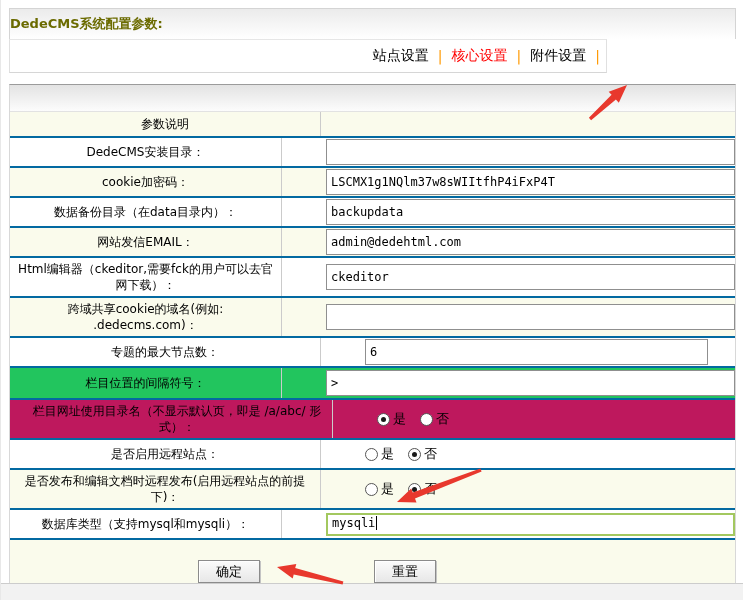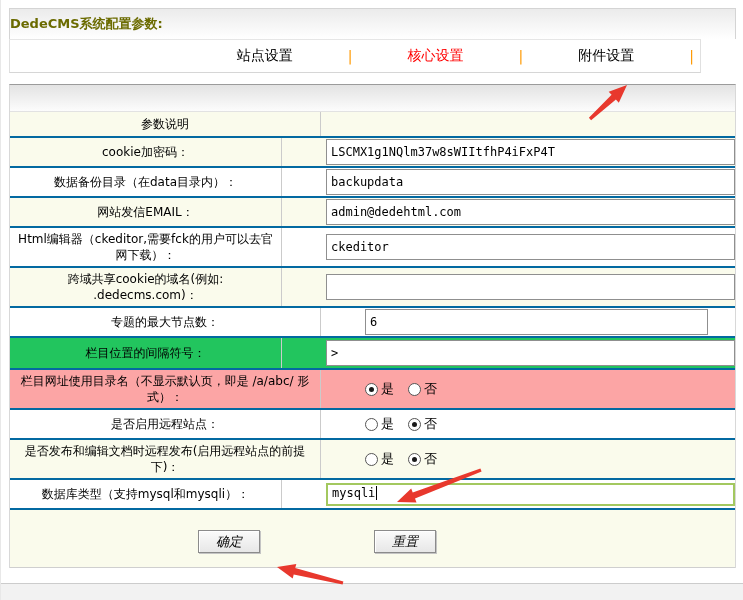--- a/index.html
+++ b/index.html
@@ -7,23 +7,23 @@
   body { font-family:"DejaVu Sans","Liberation Sans",sans-serif; font-size:12px; color:#000; }
   .page { position:relative; width:743px; height:600px; overflow:hidden; background:#fff; border-left:1px solid #e8e8e8; }
 
   
   .titlebar { position:absolute; left:8px; top:8px; width:727px; height:31px;
     background:linear-gradient(#ebebeb,#ffffff); border:1px solid #d4d4d4; border-bottom:none;
     display:flex; align-items:center; }
   .title { font-weight:bold; font-size:13px; color:#6b6b00; }
 
   
-  .tabbar { position:absolute; left:8px; top:39px; width:692px; height:34px; background:#fff;
+  .tabbar { position:absolute; left:8px; top:39px; width:598px; height:34px; background:#fff;
     border:1px solid #e0e0e0; border-top:1px solid #e6e6e6; border-bottom:1px solid #d6d6d6;
-    display:flex; align-items:center; justify-content:flex-end; padding-right:2px; font-size:14px;gap:46px; }
+    display:flex; align-items:center; justify-content:flex-end; padding-right:2px; font-size:14px; }
   .tab { cursor:pointer; padding:0 5px; color:#000; text-decoration:none; }
   .tab.active { color:#ff0000; }
   .tab-sep { padding:0 4px; }
 
   
   .config-table { position:absolute; left:8px; top:84px; width:727px;
     border-top:1px solid #9b9b9b; border-left:1px solid #d8d8d8; border-right:1px solid #d8d8d8; background:#fff; }
   .grad-band { height:27px; background:linear-gradient(#e3e3e3,#fcfcfc); border-bottom:1px solid #e2e2e2; }
   .row { display:flex; border-bottom:2px solid #0369a1; background:#fff;gap:40px; }
   .row.cream { background:#fafbec; }
@@ -42,21 +42,21 @@
   .radio { display:inline-block; width:13px; height:13px; border:1px solid #555; border-radius:50%;
     background:#fff; margin-right:3px; position:relative; }
   .radio.selected::after { content:""; position:absolute; left:3px; top:3px; width:5px; height:5px;
     border-radius:50%; background:#1a1a1a; }
 
   
   .button-row { position:relative; height:58px; background:#fafbec; border-bottom:1px solid #cfcfcf; }
   .btn { position:absolute; top:20px; width:62px; height:23px; font-size:13px;
     font-family:"DejaVu Sans","Liberation Sans",sans-serif; color:#000;
     background:linear-gradient(#fbfbfb,#e7e7e7); border:1px solid #8b8b8b;
-    box-shadow:inset 1px 1px 0 #ffffff, 1px 1px 0 #c4c4c4; cursor:pointer;font-style:italic; }
+    box-shadow:inset 1px 1px 0 #ffffff, 1px 1px 0 #c4c4c4; cursor:pointer; }
   .btn-confirm { left:188px; }
   .btn-reset { left:364px; }
 
   .bottom-strip { position:absolute; left:0; top:583px; width:743px; height:17px;
     background:#f2f2f2; border-top:1px solid #cccccc; }
 
   #arrows { position:absolute; left:0; top:0; pointer-events:none; z-index:10; }
 </style>
 </head>
 <body>
@@ -76,20 +76,26 @@
       <span class="tab-sep" style="color: rgb(255, 153, 0);">|</span>
     </div>
 
   <div class="config-table">
     <div class="grad-band"></div>
     <div class="row header-row">
       <div class="cell-label">参数说明</div>
       <div class="cell-value"></div>
     </div>
     <div id="rows">
+        <div class="row" style="min-height: 30px;">
+          <div class="cell-label">DedeCMS安装目录：</div>
+          <div class="cell-value">
+            <input type="text" class="cfg" style="">
+          </div>
+        </div>
         <div class="row cream" style="min-height: 30px; background: rgb(250, 251, 236);">
           <div class="cell-label">cookie加密码：</div>
           <div class="cell-value">
             <input type="text" class="cfg" value="LSCMX1g1NQlm37w8sWIItfhP4iFxP4T" style="">
           </div>
         </div>
         <div class="row" style="min-height: 30px;">
           <div class="cell-label">数据备份目录（在data目录内）：</div>
           <div class="cell-value">
             <input type="text" class="cfg" value="backupdata" style="">
@@ -118,21 +124,21 @@
           <div class="cell-value">
             <input type="text" class="cfg narrow" value="6" style="">
           </div>
         </div>
         <div class="row cream" style="min-height: 32px; background: #22c55e;">
           <div class="cell-label">栏目位置的间隔符号：</div>
           <div class="cell-value">
             <input type="text" class="cfg" value="&gt;" style="">
           </div>
         </div>
-        <div class="row cream" style="min-height: 33px; background: #fca5a5;">
+        <div class="row cream" style="min-height: 33px; background: #be185d; padding-left: 12px;">
           <div class="cell-label">栏目网址使用目录名（不显示默认页，即是 /a/abc/ 形式）：</div>
           <div class="cell-value">
             <span class="radio-group">
               <span class="radio selected"></span>
               <span>是</span>
             </span>
             <span class="radio-group">
               <span class="radio"></span>
               <span>否</span>
             </span>

